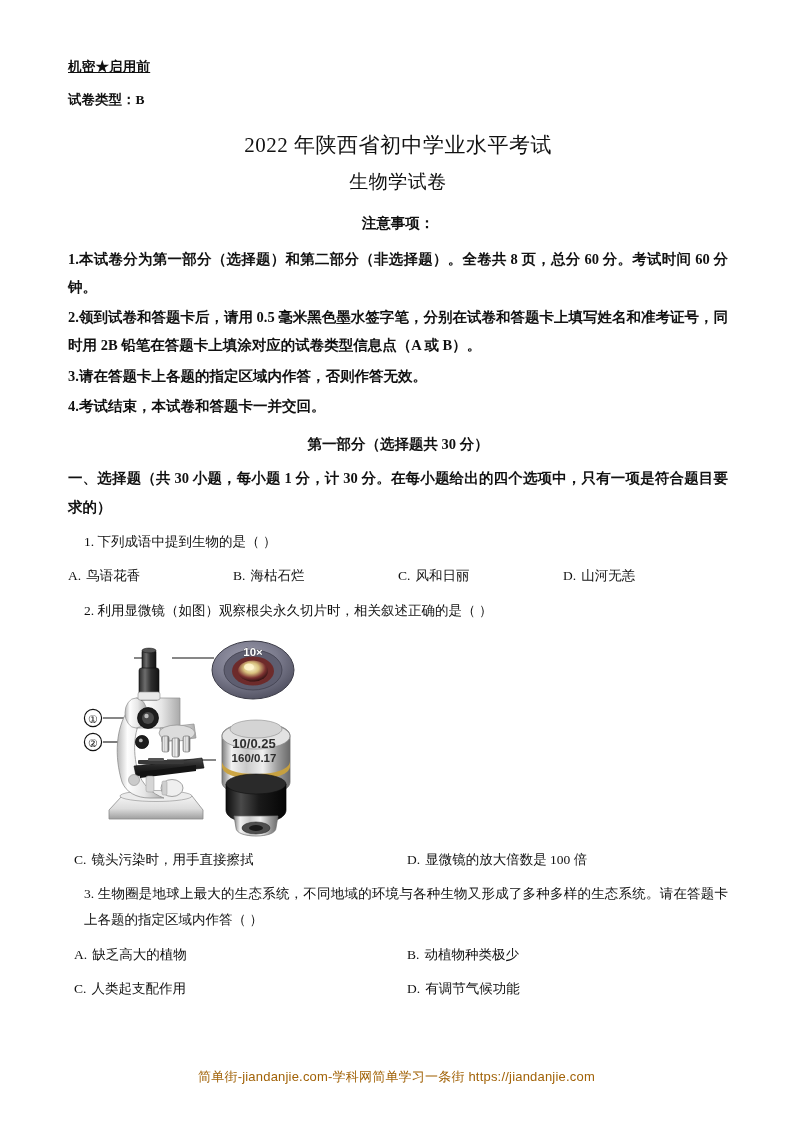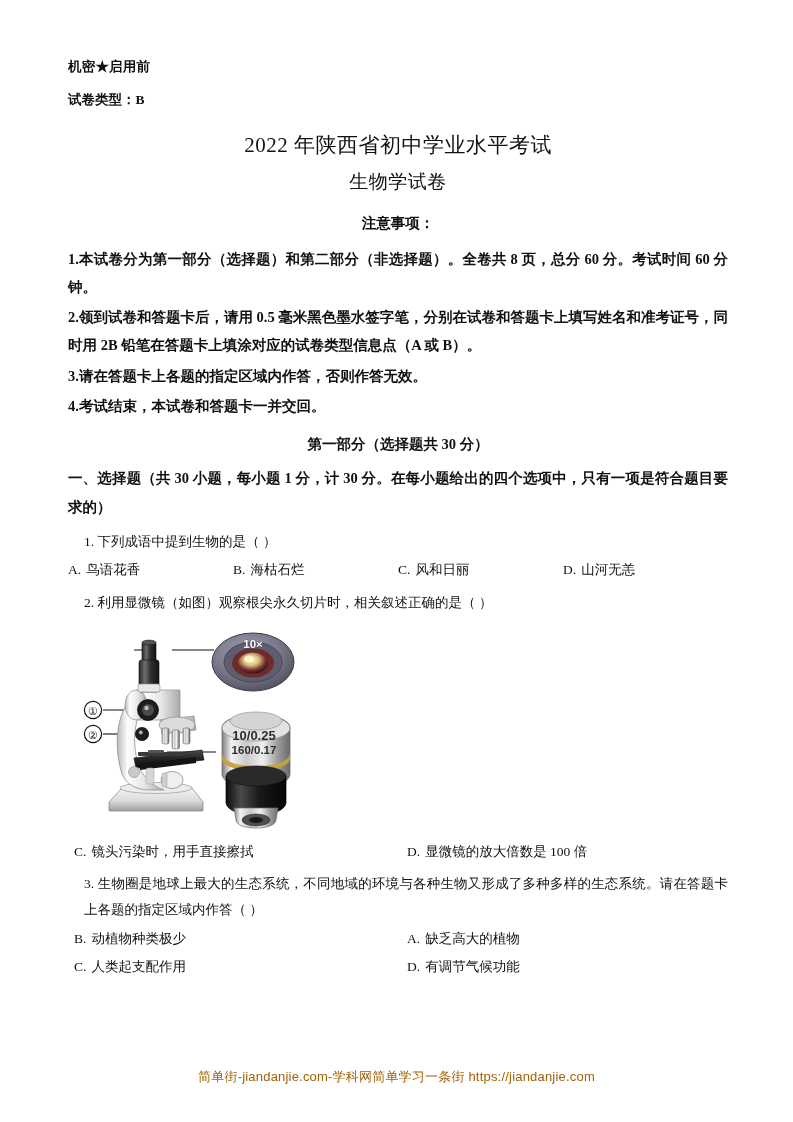--- a/index.html
+++ b/index.html
@@ -31,20 +31,21 @@
     width: 660px;
   }
 
   
   .secret-line {
     font-size: 13.5px;
     font-weight: bold;
     letter-spacing: .2px;
     line-height: 1;
     margin: 0 0 19px 0;
+    text-decoration: underline;
   }
   .paper-type {
     font-size: 13.5px;
     font-weight: bold;
     line-height: 1;
     margin: 0 0 26px 0;
   }
   .title-main {
     text-align: center;
     font-size: 21px;
@@ -101,21 +102,21 @@
     font-size: 13.5px;
     line-height: 1.95;
     margin: 6px 0 2px 16px;
     text-align: justify;
     text-justify: inter-ideograph;
   }
   .opts {
     display: flex;
     font-size: 13.5px;
     line-height: 1.95;
-    margin: 2px 0;
+    margin: 8px 0;
   }
   .opts.cols4 > .opt { width: 25%; }
   .opts.cols2 > .opt { width: 50%; }
   .opts.cols2 > .opt:first-child { padding-left: 6px; }
   .opts.cols2 > .opt:last-child  { padding-left: 12px; }
   .opt { white-space: nowrap; }
   .opt .lab { margin-right: 5px; }
 
   
   .figure-wrap {
@@ -315,22 +316,22 @@
       </svg>
     </div>
 
     <div class="opts cols2">
       <div class="opt"><span class="lab">C.</span><span>镜头污染时，用手直接擦拭</span></div>
       <div class="opt"><span class="lab">D.</span><span>显微镜的放大倍数是 100 倍</span></div>
     </div>
 
     <p class="q-stem"><span>3.</span> <span>生物圈是地球上最大的生态系统，不同地域的环境与各种生物又形成了多种多样的生态系统。请在答题卡上各题的指定区域内作答（        ）</span></p>
     <div class="opts cols2">
+      <div class="opt"><span class="lab">A.</span><span>缺乏高大的植物</span></div>
       <div class="opt"><span class="lab">B.</span><span>动植物种类极少</span></div>
-      <div class="opt"><span class="lab">A.</span><span>缺乏高大的植物</span></div>
     </div>
     <div class="opts cols2">
       <div class="opt"><span class="lab">C.</span><span>人类起支配作用</span></div>
       <div class="opt"><span class="lab">D.</span><span>有调节气候功能</span></div>
     </div>
 
   </div>
 
   <div class="footer-wm">简单街-jiandanjie.com-学科网简单学习一条街 https://jiandanjie.com</div>
 </div>

